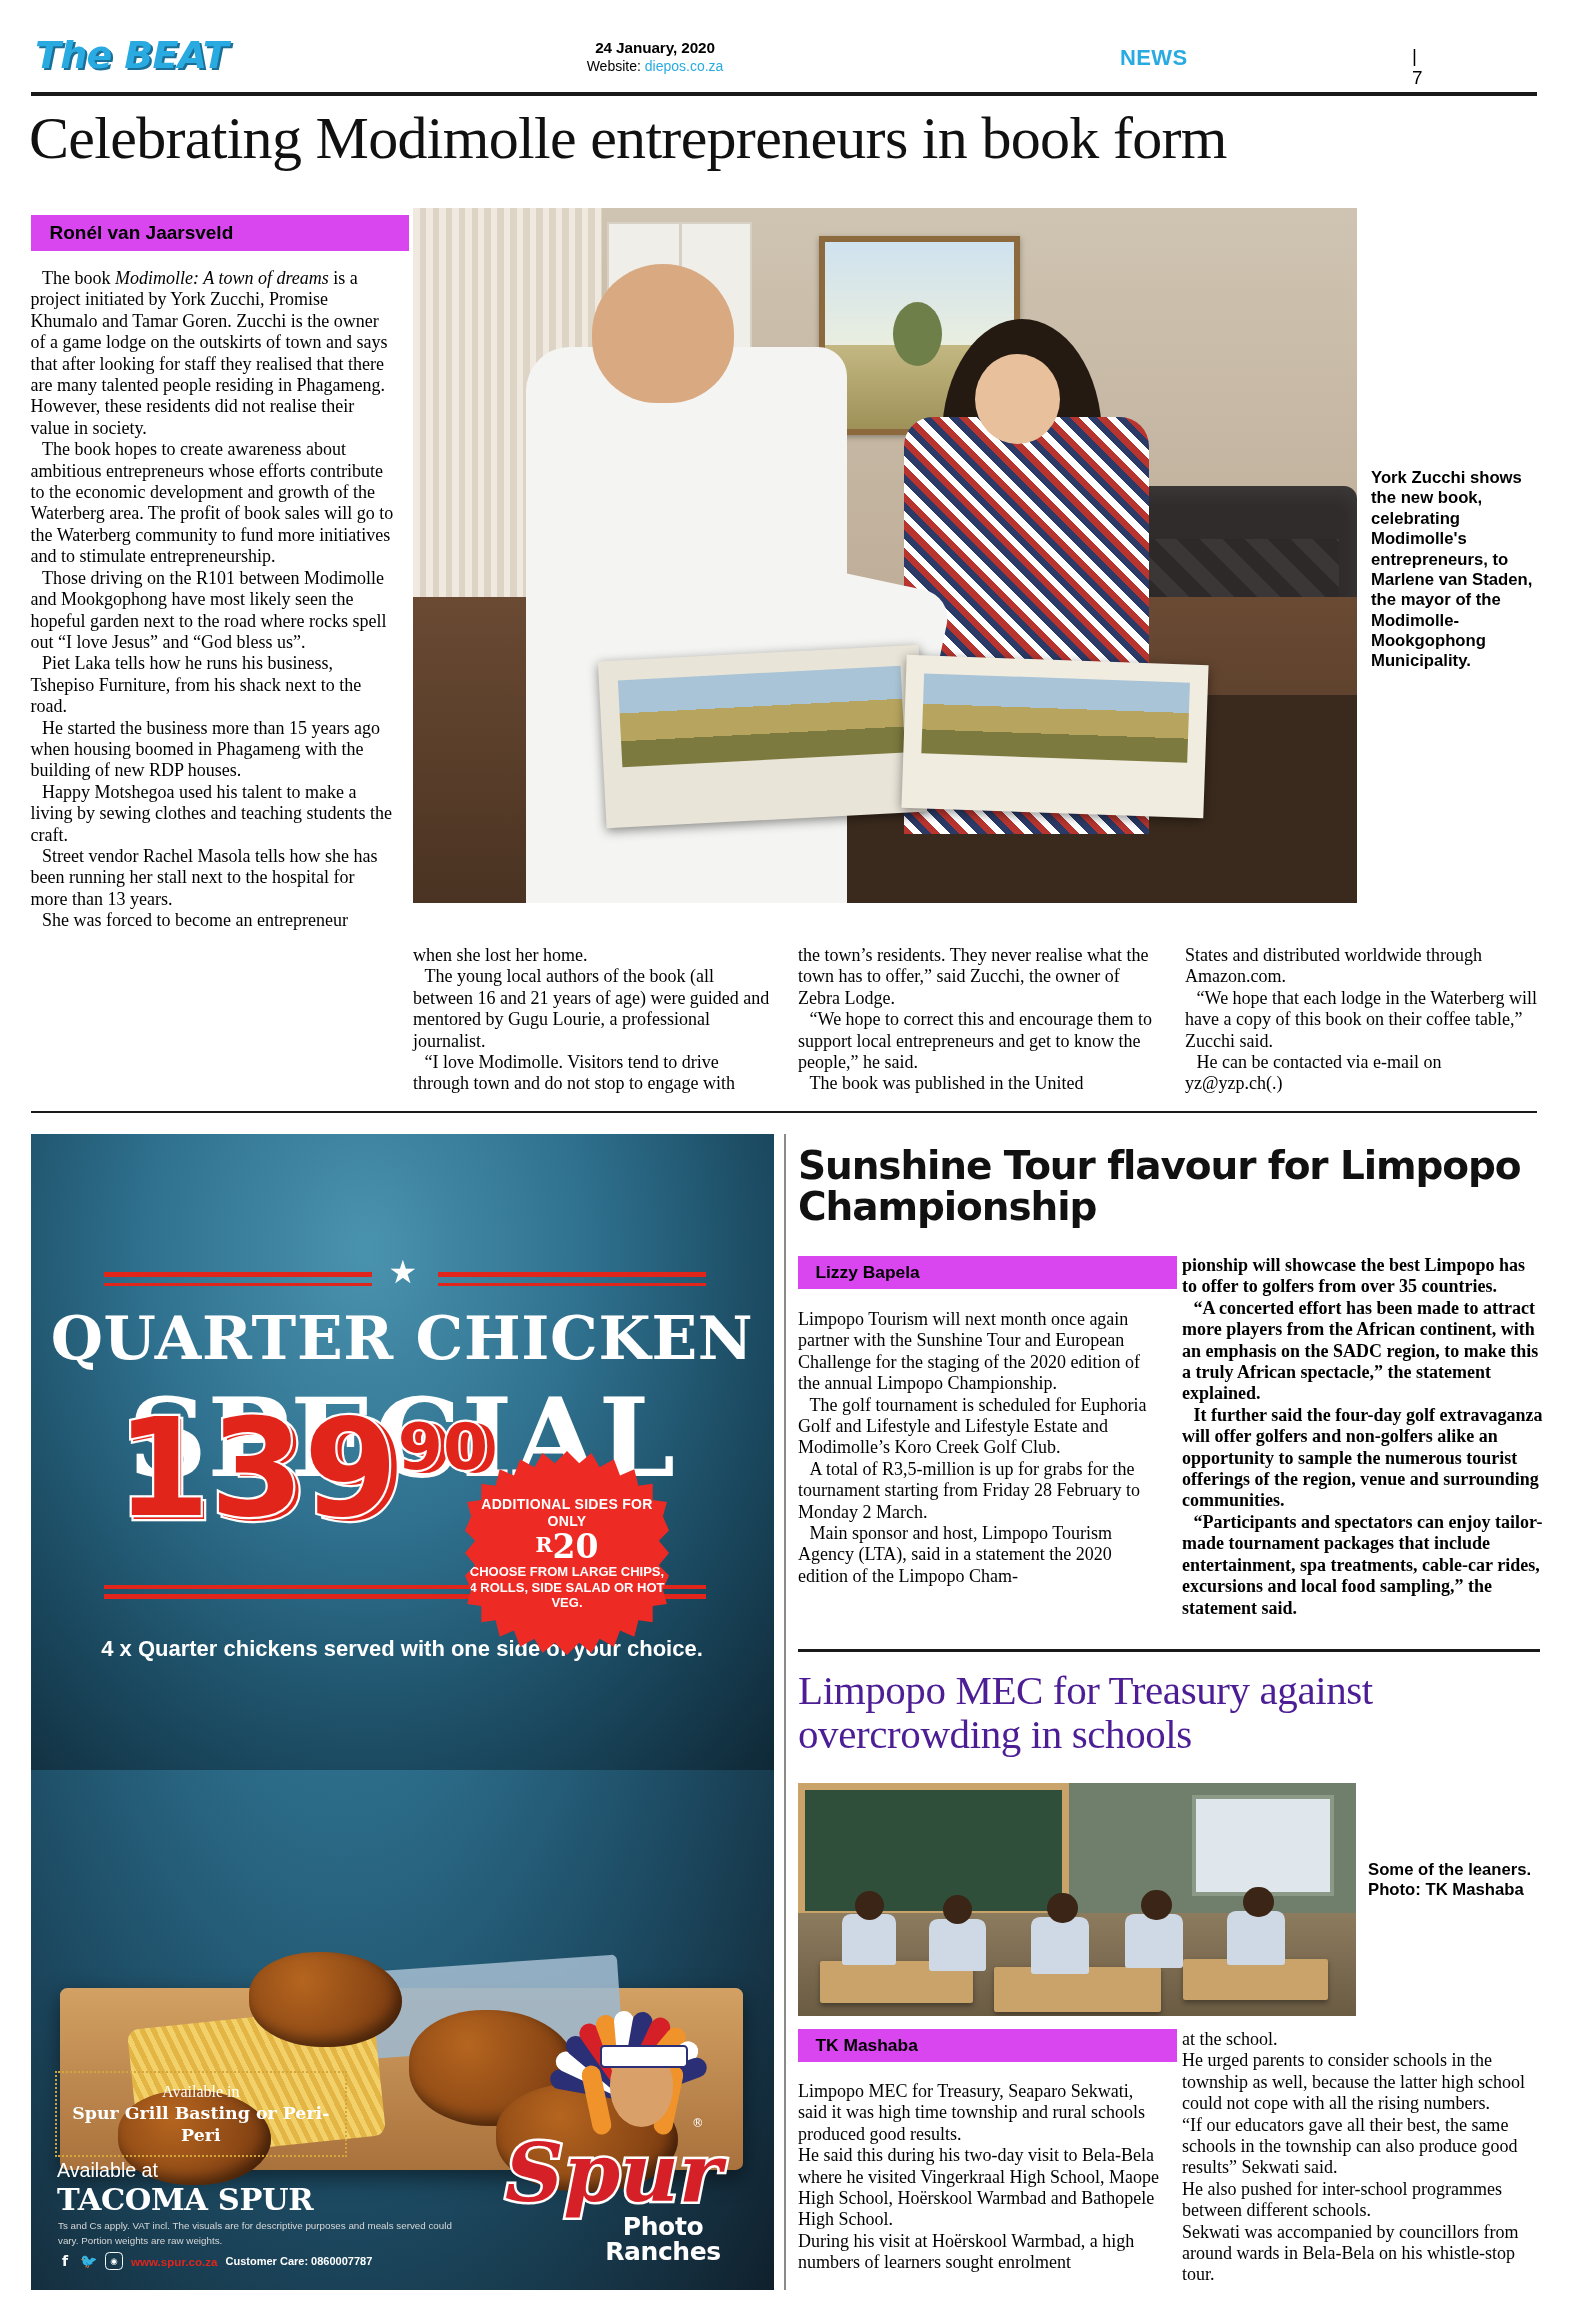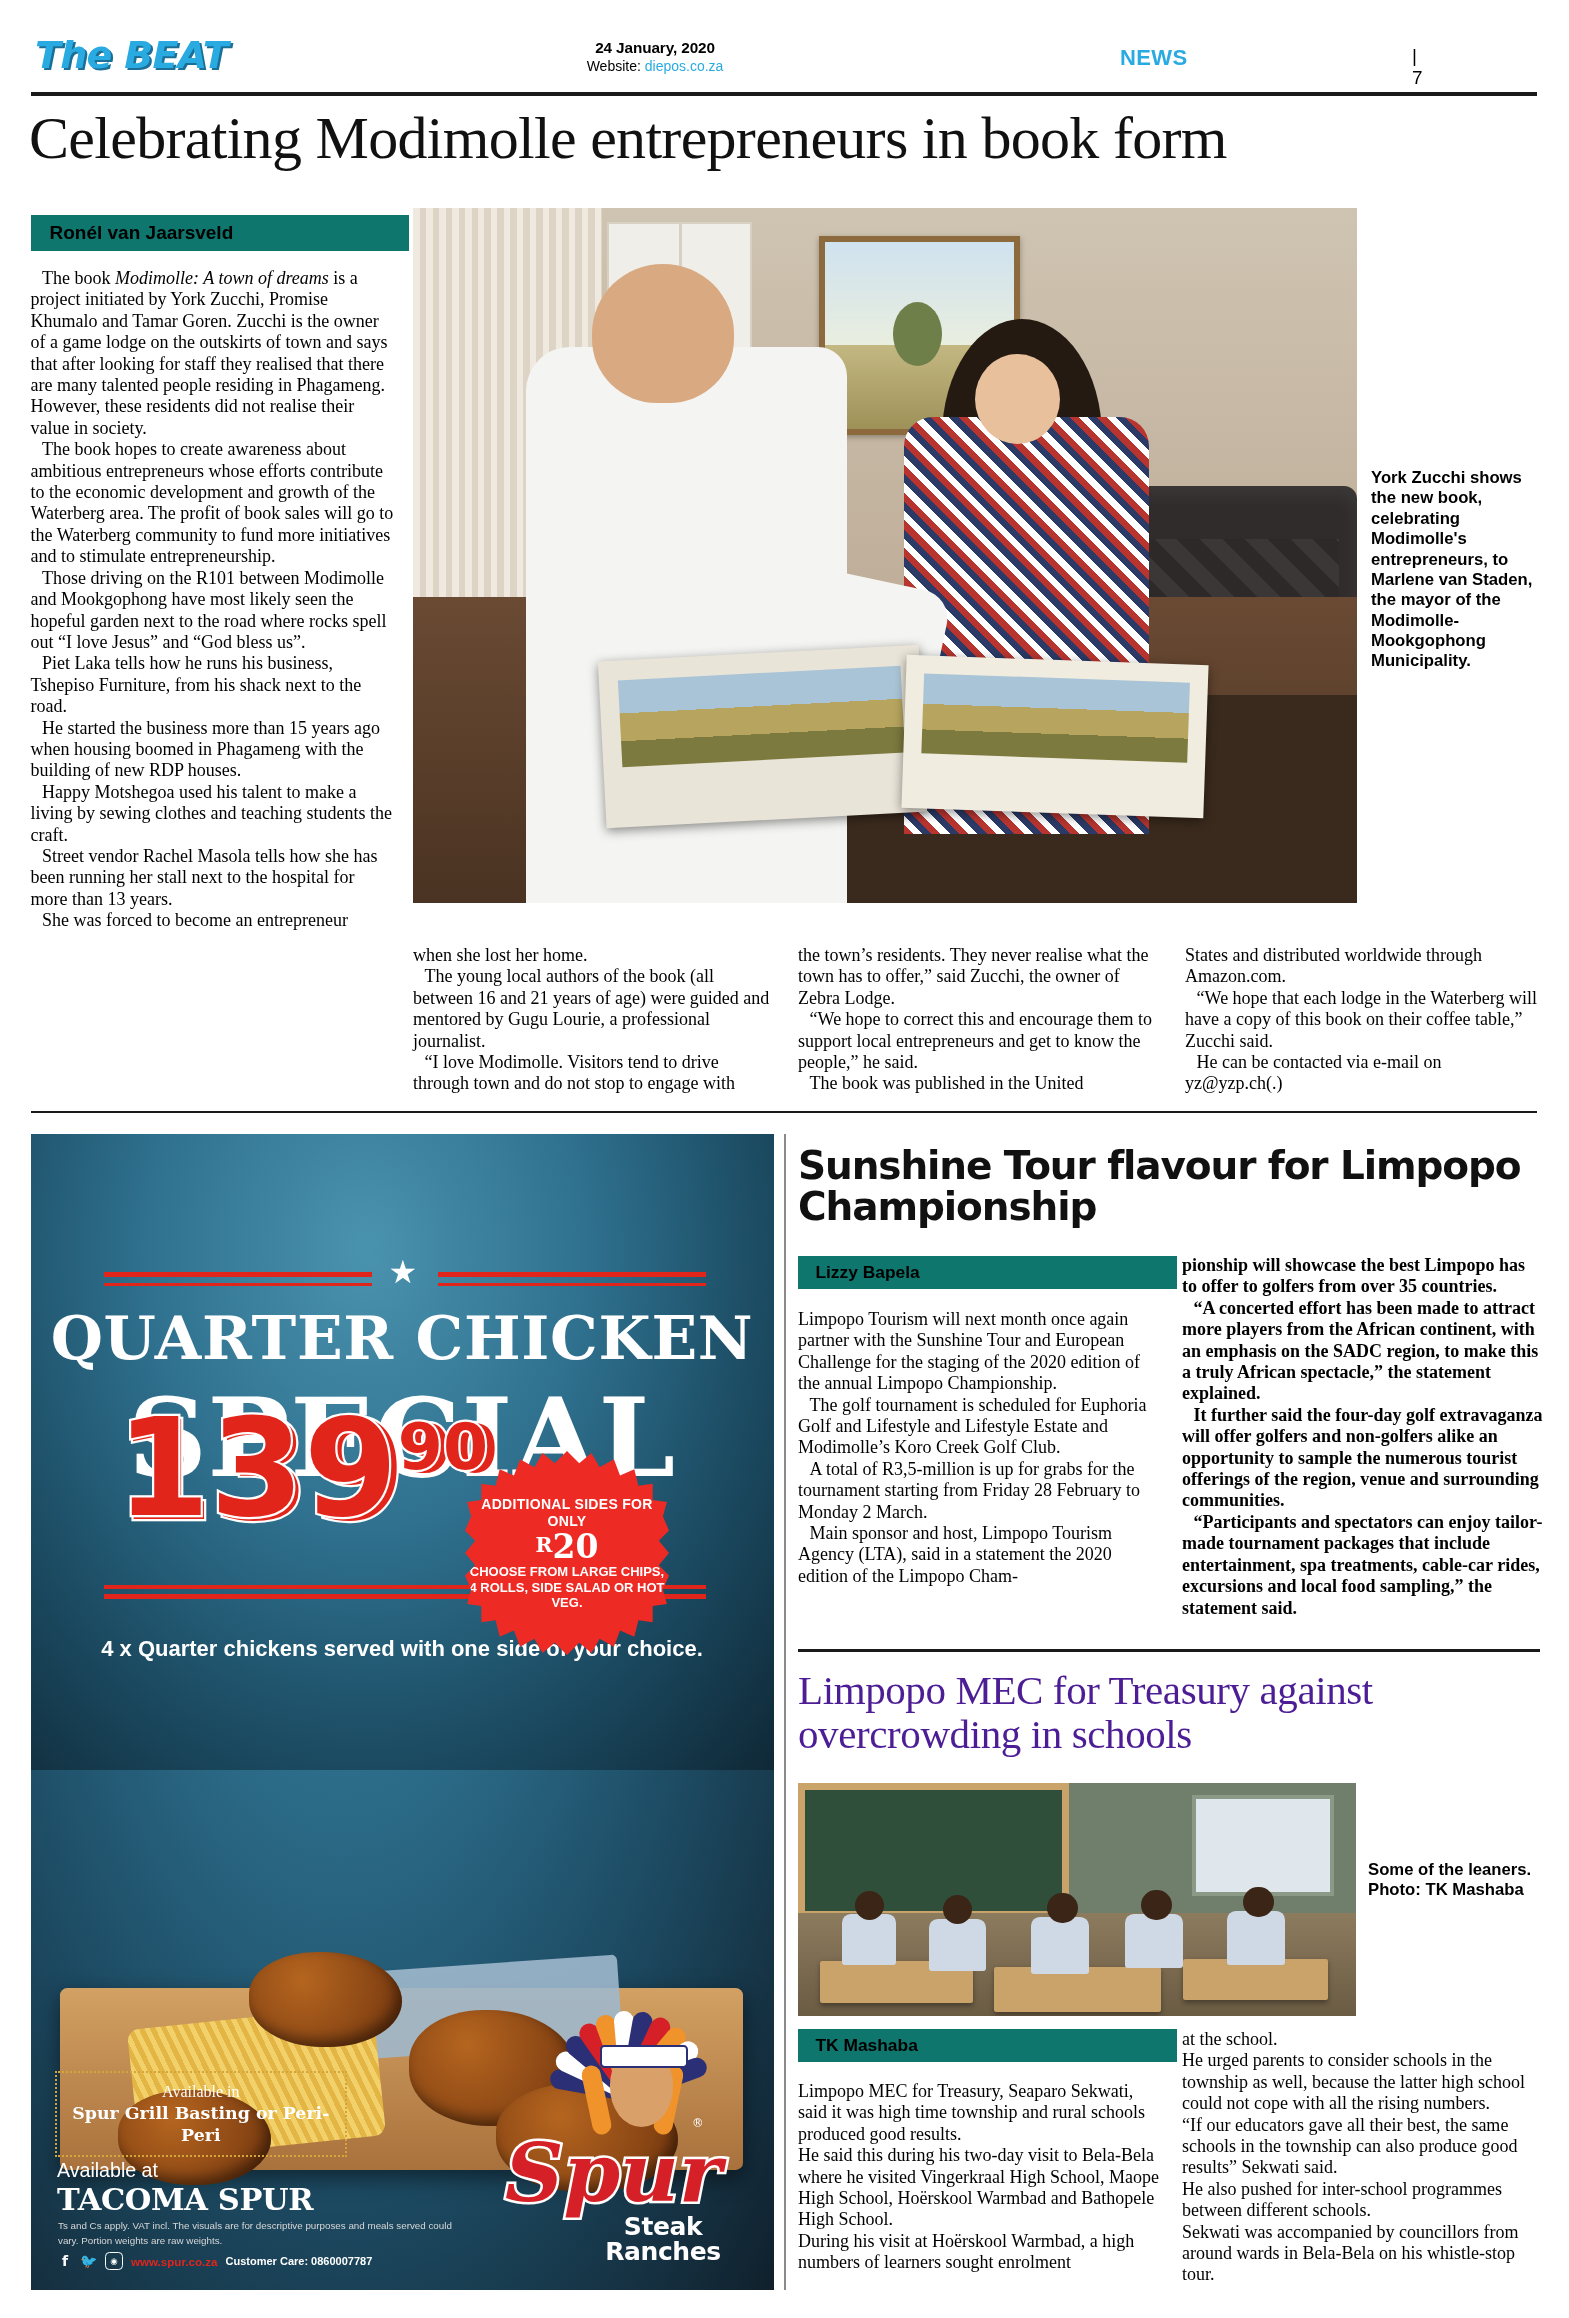--- a/index.html
+++ b/index.html
@@ -17,21 +17,21 @@
   .section-word{position:absolute;left:1120px;top:45px;font-family:"Liberation Sans",sans-serif;font-weight:bold;
     font-size:22px;color:#29ABE2;letter-spacing:0.4px;}
   .page-num{position:absolute;left:1412px;top:45px;font-family:"Liberation Sans",sans-serif;font-size:19px;color:#000;}
   .rule-top{position:absolute;left:30.5px;top:92px;width:1506px;height:3.6px;background:#1a1a1a;}
 
   
   .main-headline{position:absolute;left:29px;top:108px;width:1512px;font-family:"Liberation Serif",serif;
     font-size:60px;line-height:1.02;color:#111;letter-spacing:-0.7px;}
 
   
-  .byline{background:#0f766e;font-family:"Liberation Sans",sans-serif;font-weight:bold;color:#000;
+  .byline{background:#d946ef;font-family:"Liberation Sans",sans-serif;font-weight:bold;color:#000;
     display:flex;align-items:center;}
 
   
   .bodytext{font-family:"Liberation Serif",serif;font-size:18px;line-height:1.19;text-align:left;color:#000;}
   .bodytext p{margin:0;text-indent:11.6px;}
   .bodytext p.first{text-indent:0;}
   .bodytext i{font-style:italic;}
 
   
   #lead-byline{position:absolute;left:30.5px;top:215px;width:359px;height:36px;padding-left:19px;font-size:19px;}
@@ -314,21 +314,21 @@
       <div class="feath" style="background: rgb(255, 255, 255); transform: rotate(325deg); left: 50%; top: 50%;"></div>
       <div class="feath" style="background: rgb(43, 47, 117); transform: rotate(340deg); left: 50%; top: 50%;"></div>
       <div class="sl-hair" style="left:41px;top:52px;transform:rotate(-12deg);"></div>
       <div class="sl-hair" style="left:113px;top:52px;transform:rotate(12deg);"></div>
       <div class="sl-face"></div>
       <div class="sl-band"></div>
     </div>
     <div class="sl-reg">®</div>
     <div class="sl-spur">Spur</div>
     <div class="sl-steak">
-      <div>Steak</div>
+      <div>Photo</div>
       <div>Ranches</div>
     </div>
   </div>
 
   <div id="golf-head">Sunshine Tour flavour for Limpopo Championship</div>
   <div class="byline" id="golf-byline">Lizzy Bapela</div>
   <div class="bodytext" id="golf-c1">
     <p class="first">Limpopo Tourism will next month once again partner with the Sunshine Tour and European Challenge for the staging of the 2020 edition of the annual Limpopo Championship.</p>
     <p>The golf tournament is scheduled for Euphoria Golf and Lifestyle and Lifestyle Estate and Modimolle’s Koro Creek Golf Club.</p>
     <p>A total of R3,5-million is up for grabs for the tournament starting from Friday 28 February to Monday 2 March.</p>

